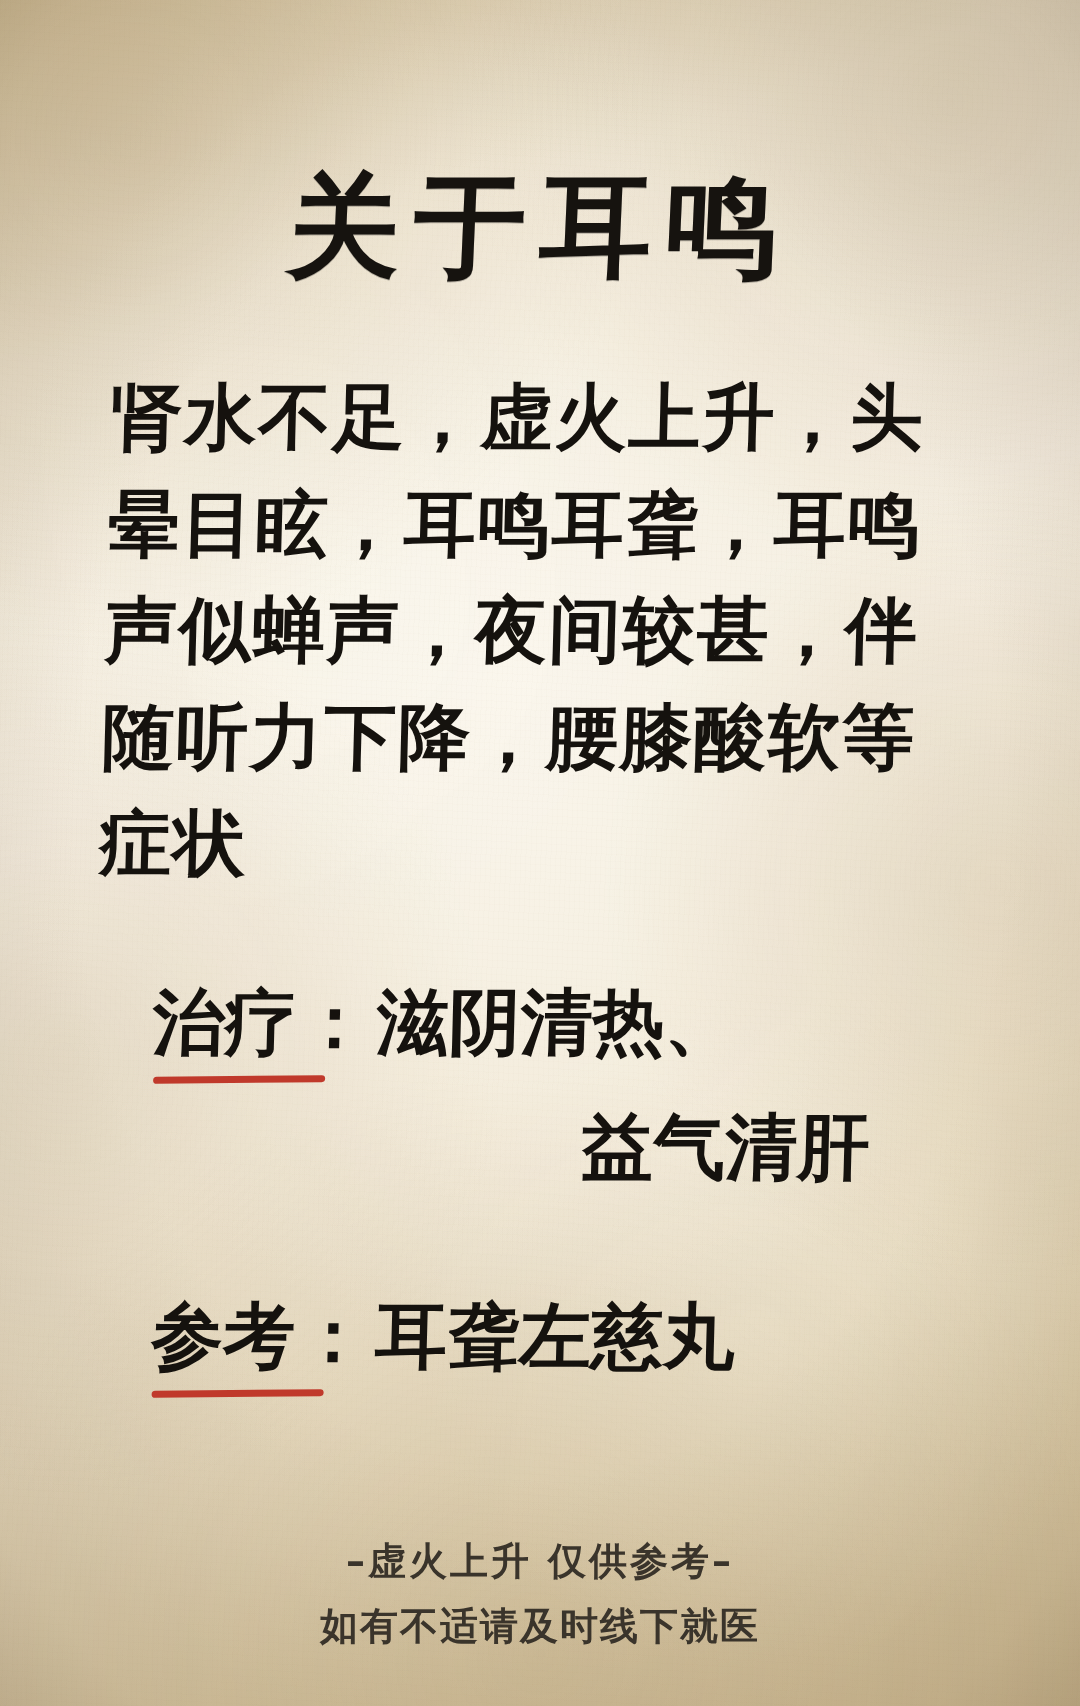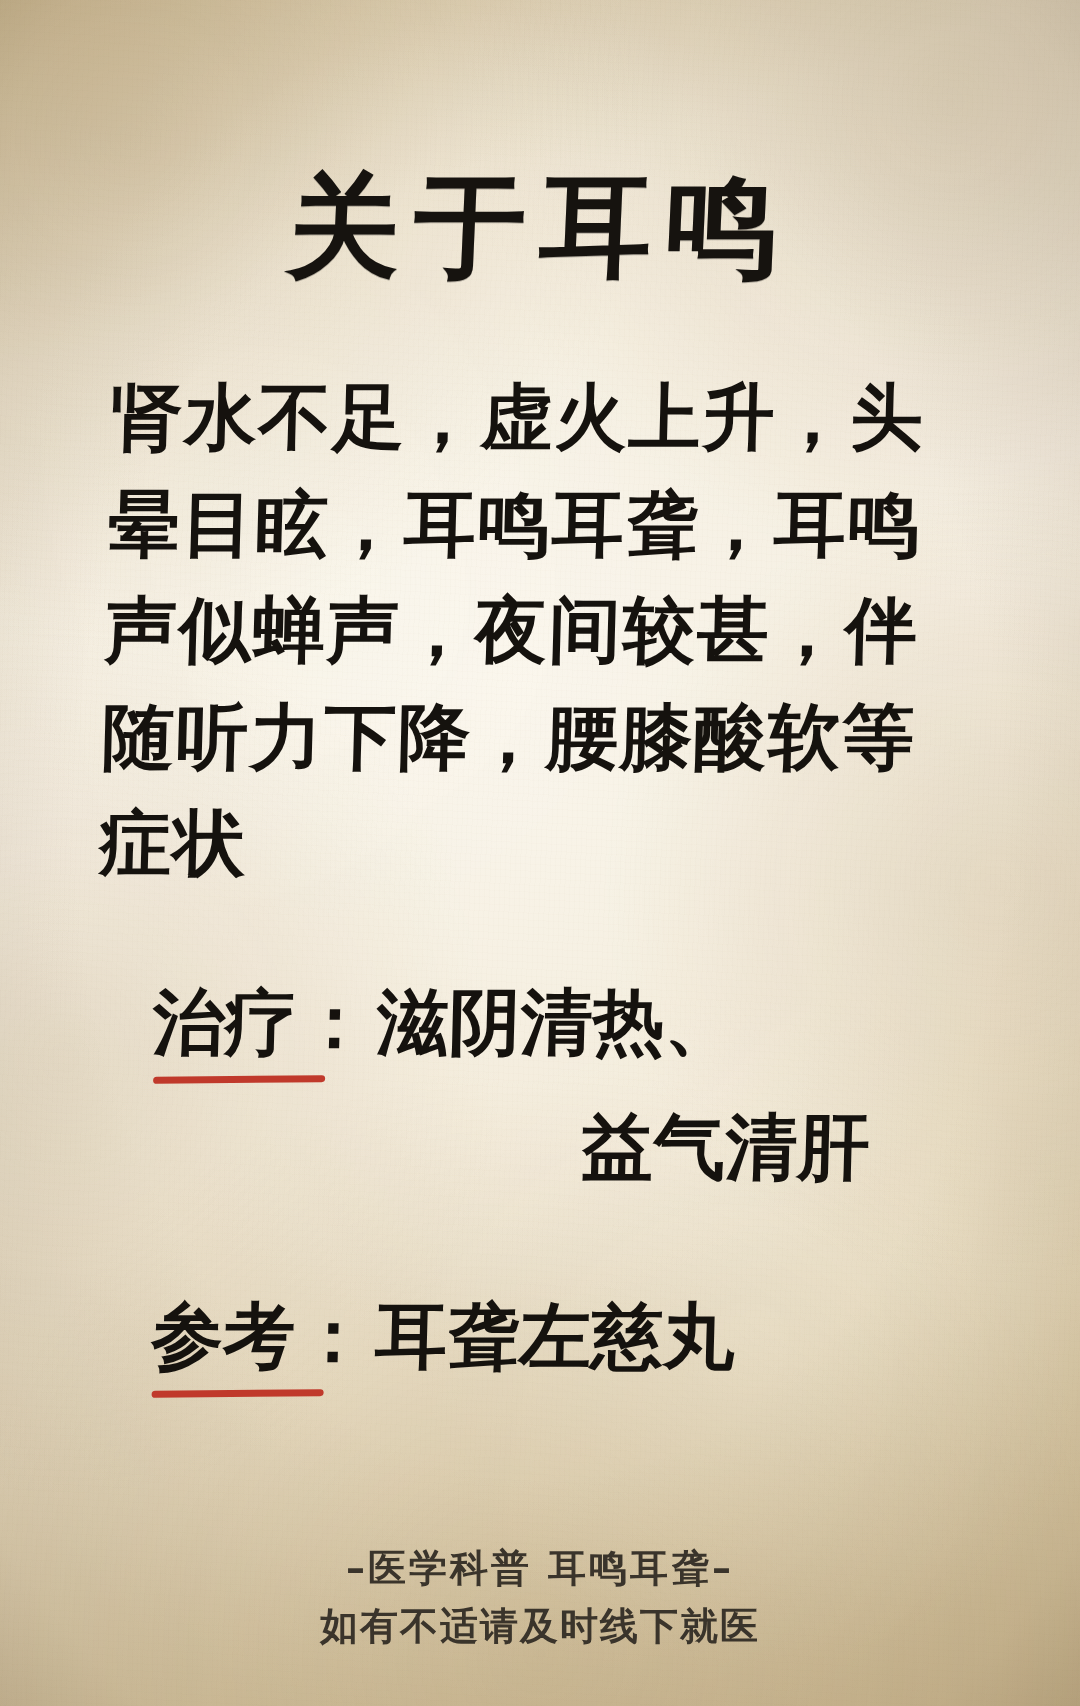--- a/index.html
+++ b/index.html
@@ -158,21 +158,21 @@
   }
   .footer-line1 {
     font-size: 38px;
     letter-spacing: 3px;
     line-height: 1.35;
   }
   .footer-line2 {
     font-size: 38px;
     letter-spacing: 2px;
     line-height: 1.35;
-    margin-top: 6px;
+    margin-top: 13px;
   }
 </style>
 </head>
 <body>
 
 <div class="page">
   <div class="grain"></div>
   <div class="grain2"></div>
   <div class="vignette"></div>
 
@@ -201,16 +201,16 @@
           <span class="underline" style="background: rgb(192, 57, 43);"></span>
         </span>
         <span class="sep">：</span>
         <span>耳聋左慈丸</span>
       </div>
     </div>
 
   </div>
 
   <div class="footer">
-    <div class="footer-line1">–医学科普 耳鸣耳聋–</div>
+    <div class="footer-line1">–虚火上升 仅供参考–</div>
     <div class="footer-line2">如有不适请及时线下就医</div>
   </div>
 </div>
 
 </body></html>

